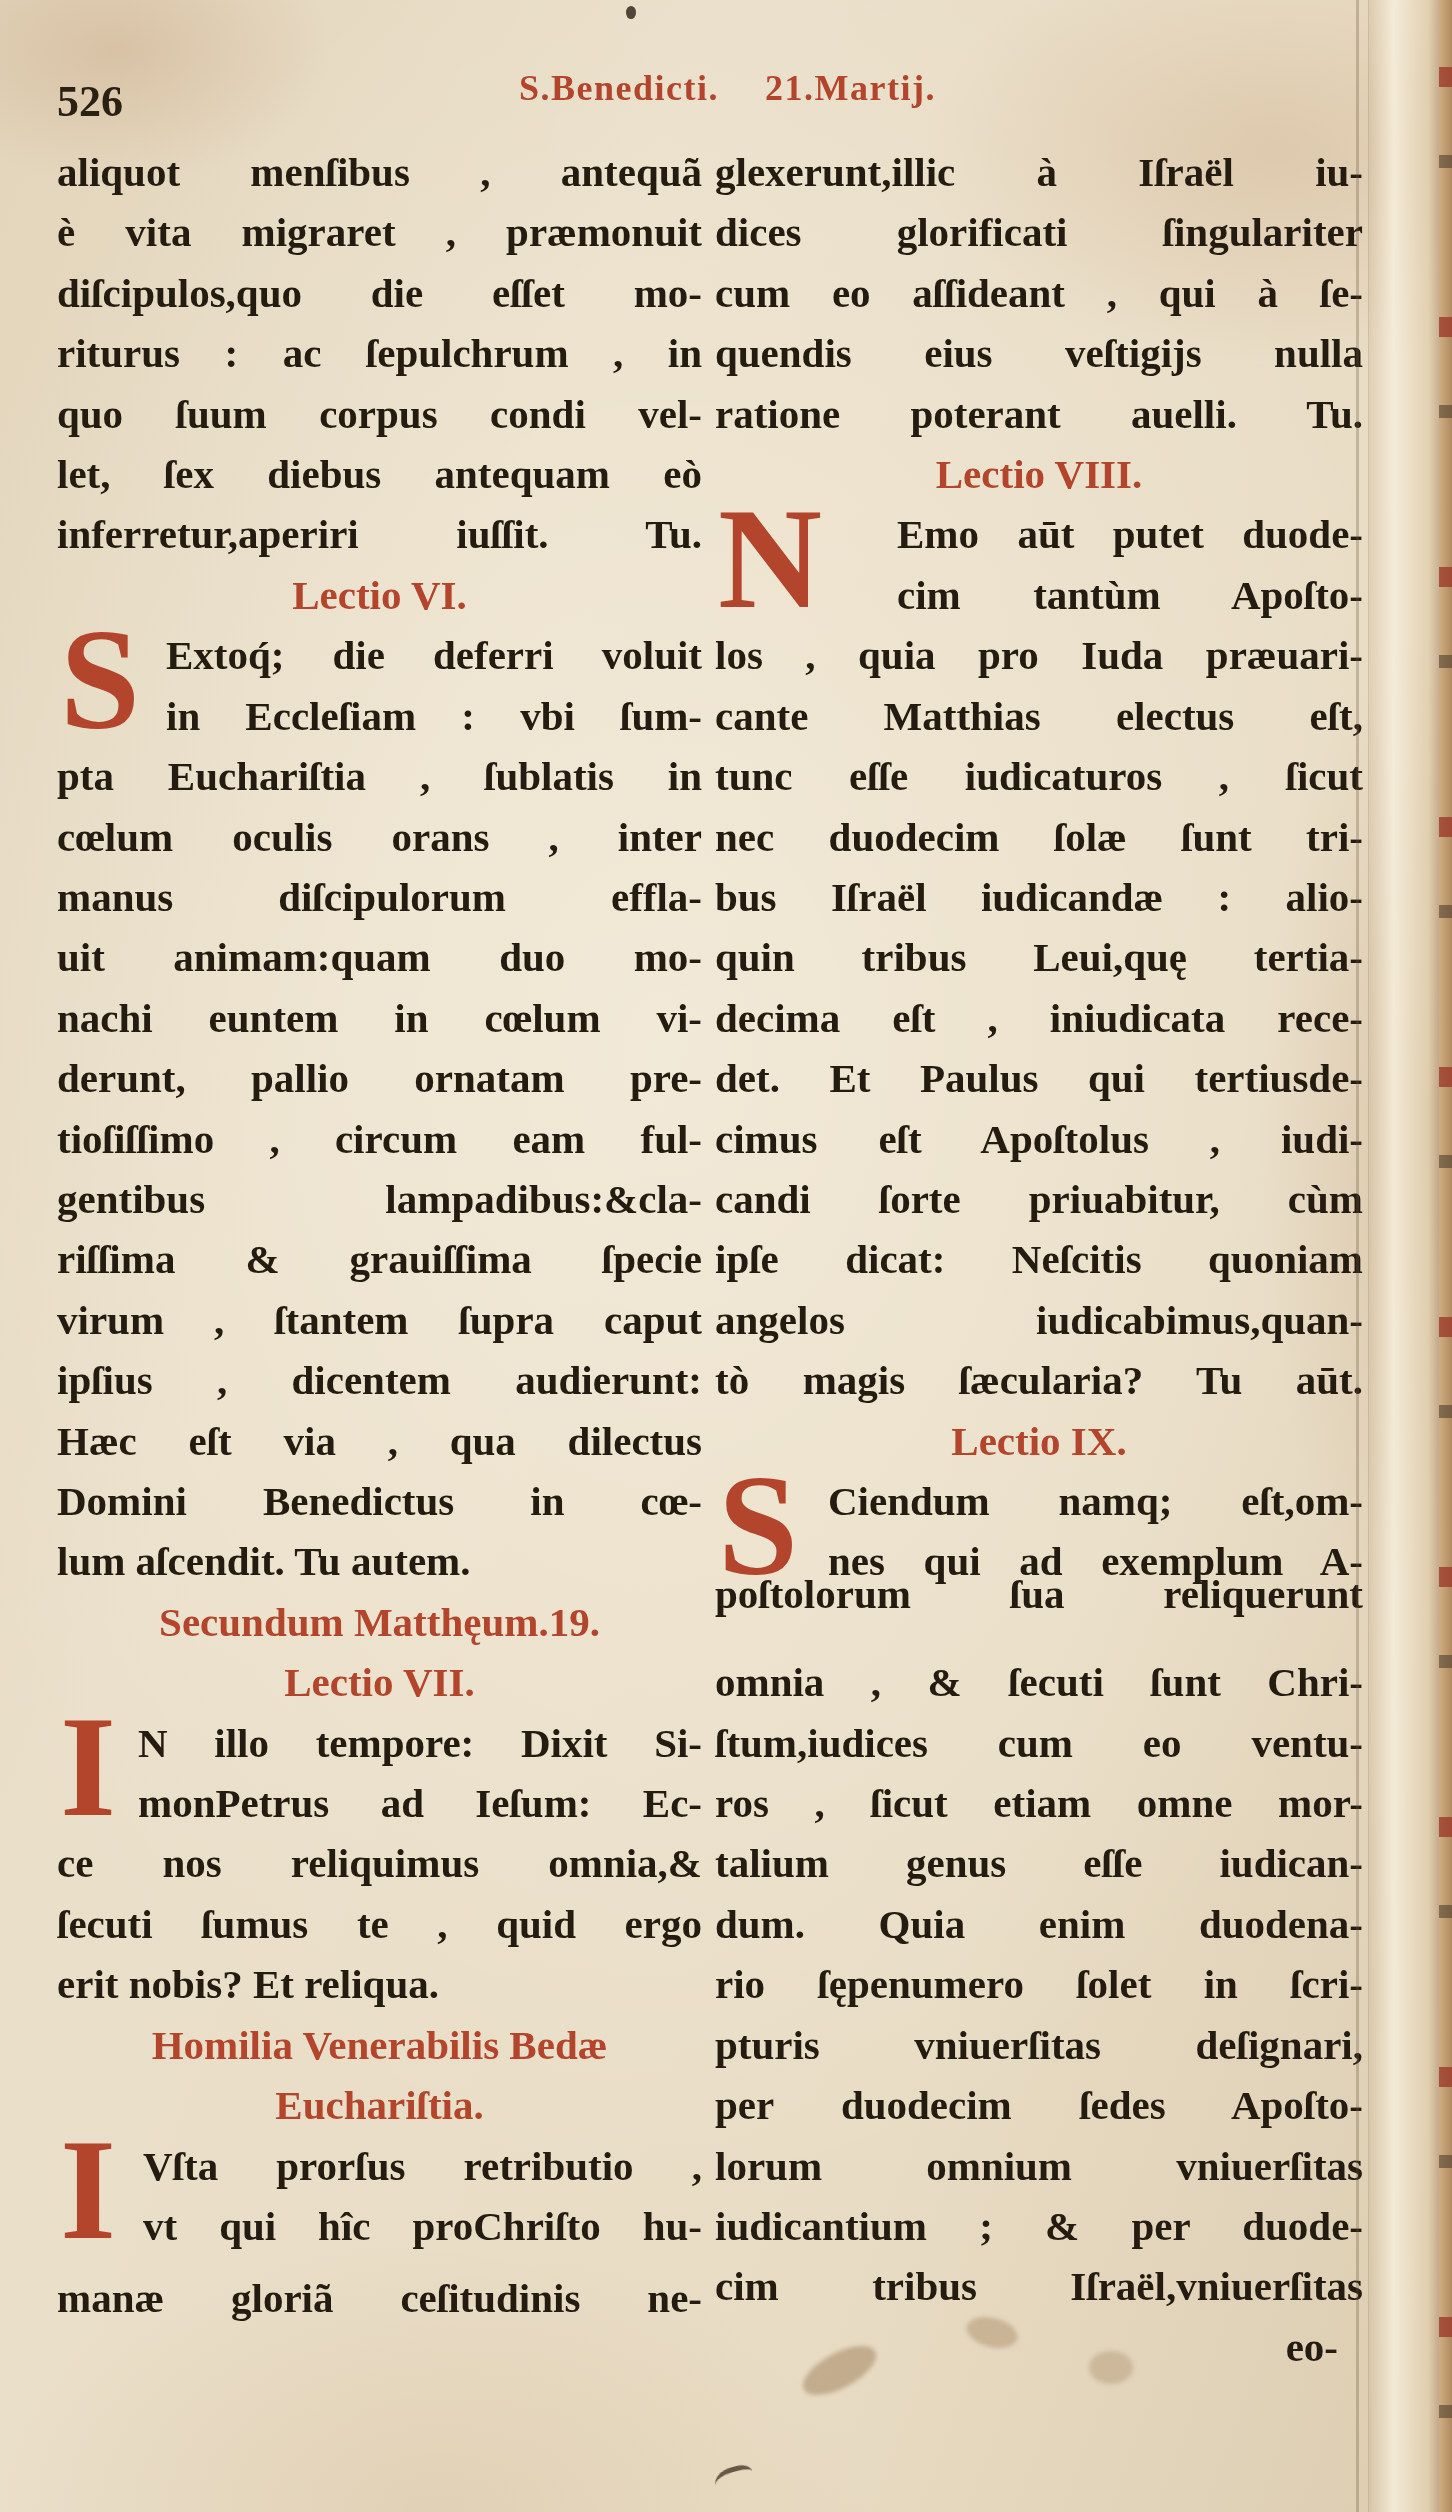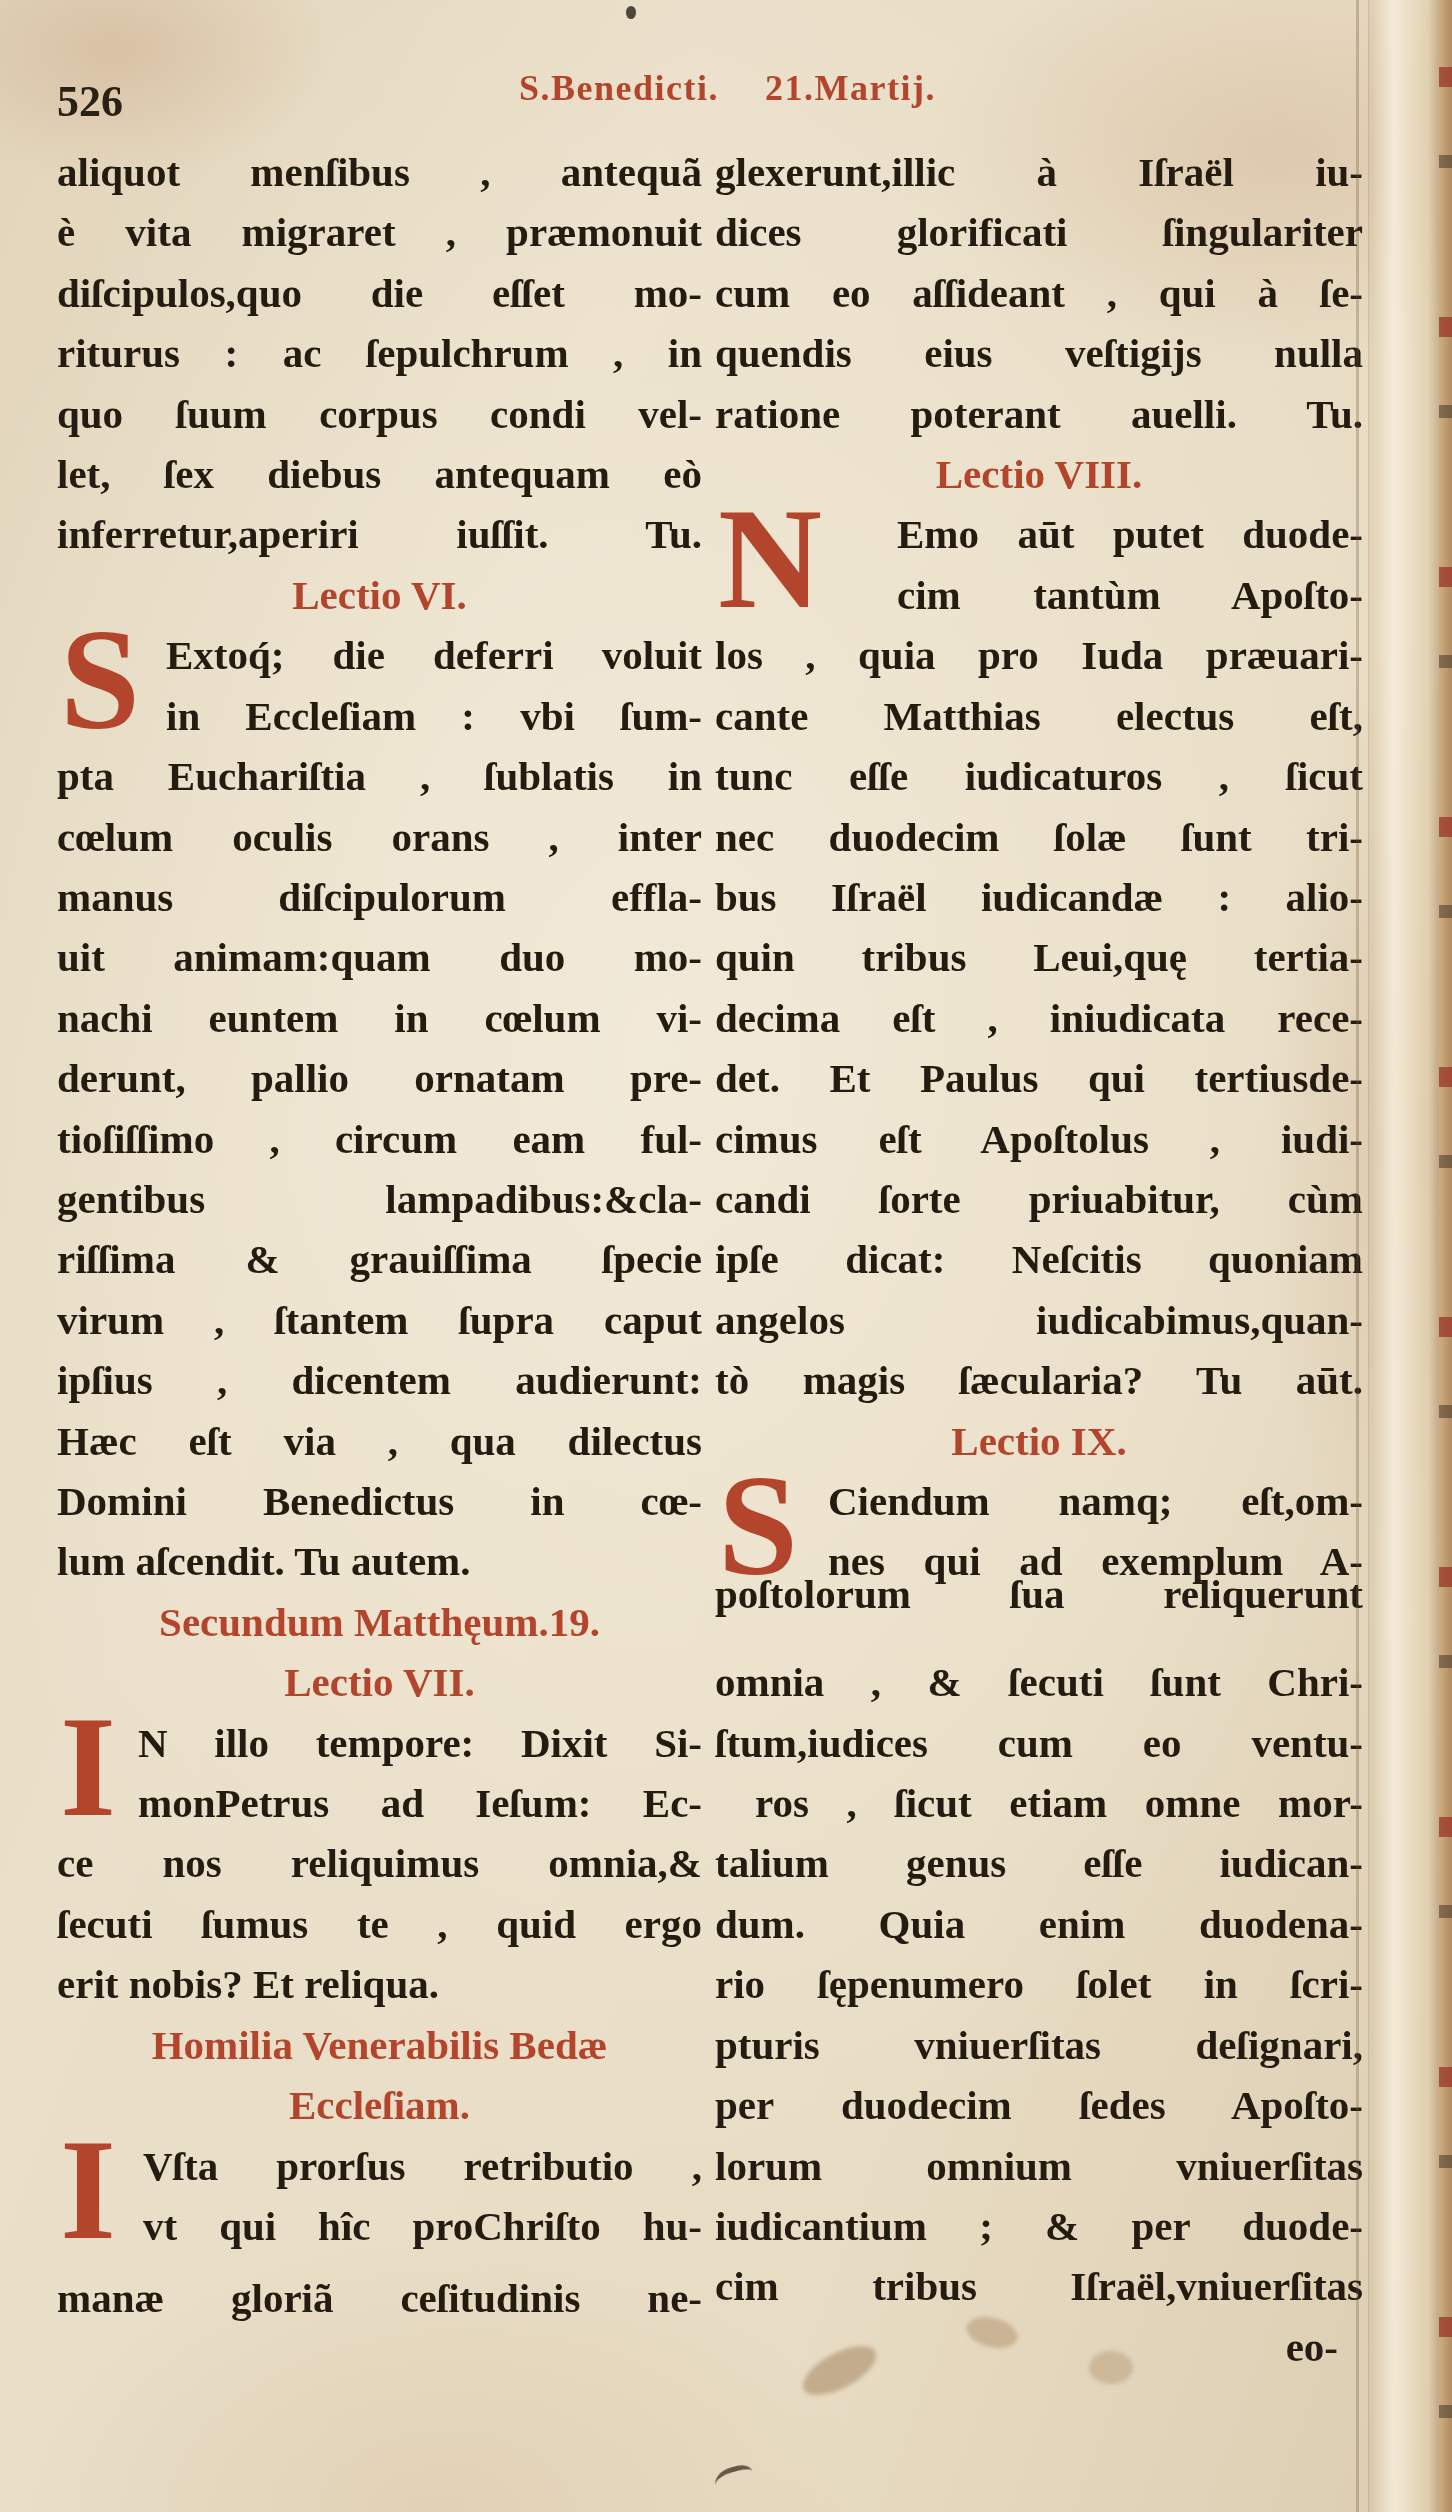--- a/index.html
+++ b/index.html
@@ -93,21 +93,21 @@
       <div class="line l" style="top: 1389px;">lum aſcendit. Tu autem.</div>
       <div class="line h" style="top: 1450px;">Secundum Matthęum.19.</div>
       <div class="line h" style="top: 1510px;">Lectio VII.</div>
       <div class="line j" style="top: 1571px; padding-left: 81px;">N illo tempore: Dixit Si-</div>
       <span class="cap" style="top: 1563px; left: 2.9px;">I</span>
       <div class="line j" style="top: 1631px; padding-left: 81px;">monPetrus ad Ieſum: Ec-</div>
       <div class="line j" style="top: 1691px;">ce nos reliquimus omnia,&amp;</div>
       <div class="line j" style="top: 1752px;">ſecuti ſumus te , quid ergo</div>
       <div class="line l" style="top: 1812px;">erit nobis? Et reliqua.</div>
       <div class="line h" style="top: 1873px;">Homilia Venerabilis Bedæ</div>
-      <div class="line h" style="top: 1933px;">Eccleſiam.</div>
+      <div class="line h" style="top: 1933px;">Euchariſtia.</div>
       <div class="line j" style="top: 1994px; padding-left: 86px;">Vſta prorſus retributio ,</div>
       <span class="cap" style="top: 1986px; left: 2.9px;">I</span>
       <div class="line j" style="top: 2054px; padding-left: 86px;">vt qui hîc proChriſto hu-</div>
       <div class="line j" style="top: 2114px; margin-top: 12px;">manæ gloriã ceſitudinis ne-</div>
     </div>
   <div class="col col-right">
       <div class="line j" style="top: 0px;">glexerunt,illic à Iſraël iu-</div>
       <div class="line j" style="top: 60px;">dices glorificati ſingulariter</div>
       <div class="line j" style="top: 121px;">cum eo aſſideant , qui à ſe-</div>
       <div class="line j" style="top: 181px;">quendis eius veſtigijs nulla</div>
@@ -129,21 +129,21 @@
       <div class="line j" style="top: 1087px;">ipſe dicat: Neſcitis quoniam</div>
       <div class="line j" style="top: 1148px;">angelos iudicabimus,quan-</div>
       <div class="line j" style="top: 1208px;">tò magis ſæcularia? Tu aūt.</div>
       <div class="line h" style="top: 1269px;">Lectio IX.</div>
       <div class="line j" style="top: 1329px; padding-left: 113px;">Ciendum namq; eſt,om-</div>
       <span class="cap" style="top: 1322px; left: 2.9px;">S</span>
       <div class="line j" style="top: 1389px; padding-left: 113px;">nes qui ad exemplum A-</div>
       <div class="line j" style="top: 1406px; margin-top: 16px;">poſtolorum ſua reliquerunt</div>
       <div class="line j" style="top: 1510px;">omnia , &amp; ſecuti ſunt Chri-</div>
       <div class="line j" style="top: 1571px;">ſtum,iudices cum eo ventu-</div>
-      <div class="line j" style="top: 1631px; margin-left: 40px;">ros , ſicut etiam omne mor-</div>
+      <div class="line j" style="top: 1631px;">ros , ſicut etiam omne mor-</div>
       <div class="line j" style="top: 1691px;">talium genus eſſe iudican-</div>
       <div class="line j" style="top: 1752px;">dum. Quia enim duodena-</div>
       <div class="line j" style="top: 1812px;">rio ſępenumero ſolet in ſcri-</div>
       <div class="line j" style="top: 1873px;">pturis vniuerſitas deſignari,</div>
       <div class="line j" style="top: 1933px;">per duodecim ſedes Apoſto-</div>
       <div class="line j" style="top: 1994px;">lorum omnium vniuerſitas</div>
       <div class="line j" style="top: 2054px;">iudicantium ; &amp; per duode-</div>
       <div class="line j" style="top: 2114px;">cim tribus Iſraël,vniuerſitas</div>
       <div class="line c" style="top: 2175px;">eo-</div>
     </div>

